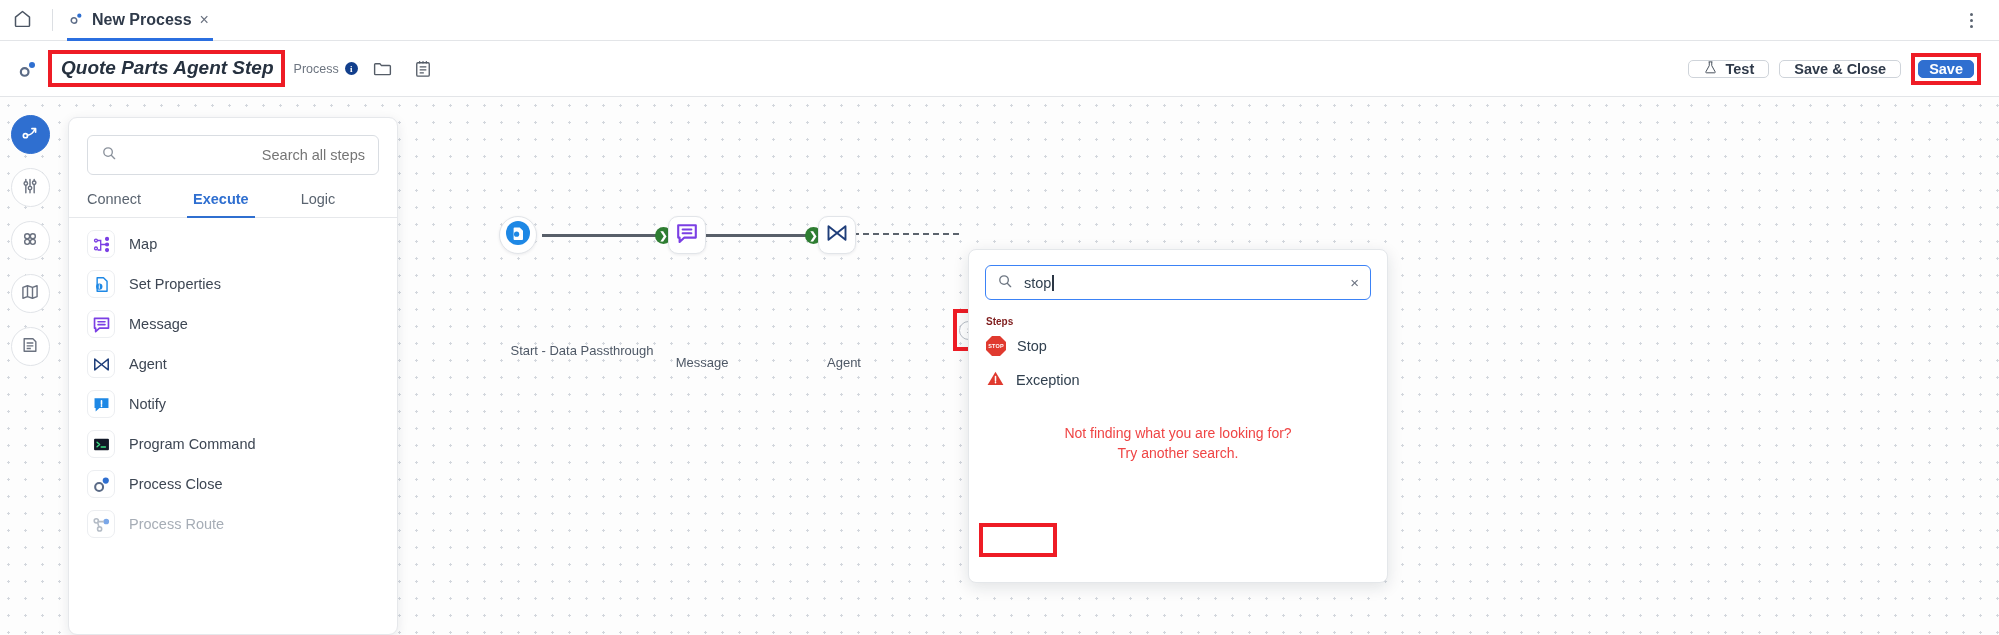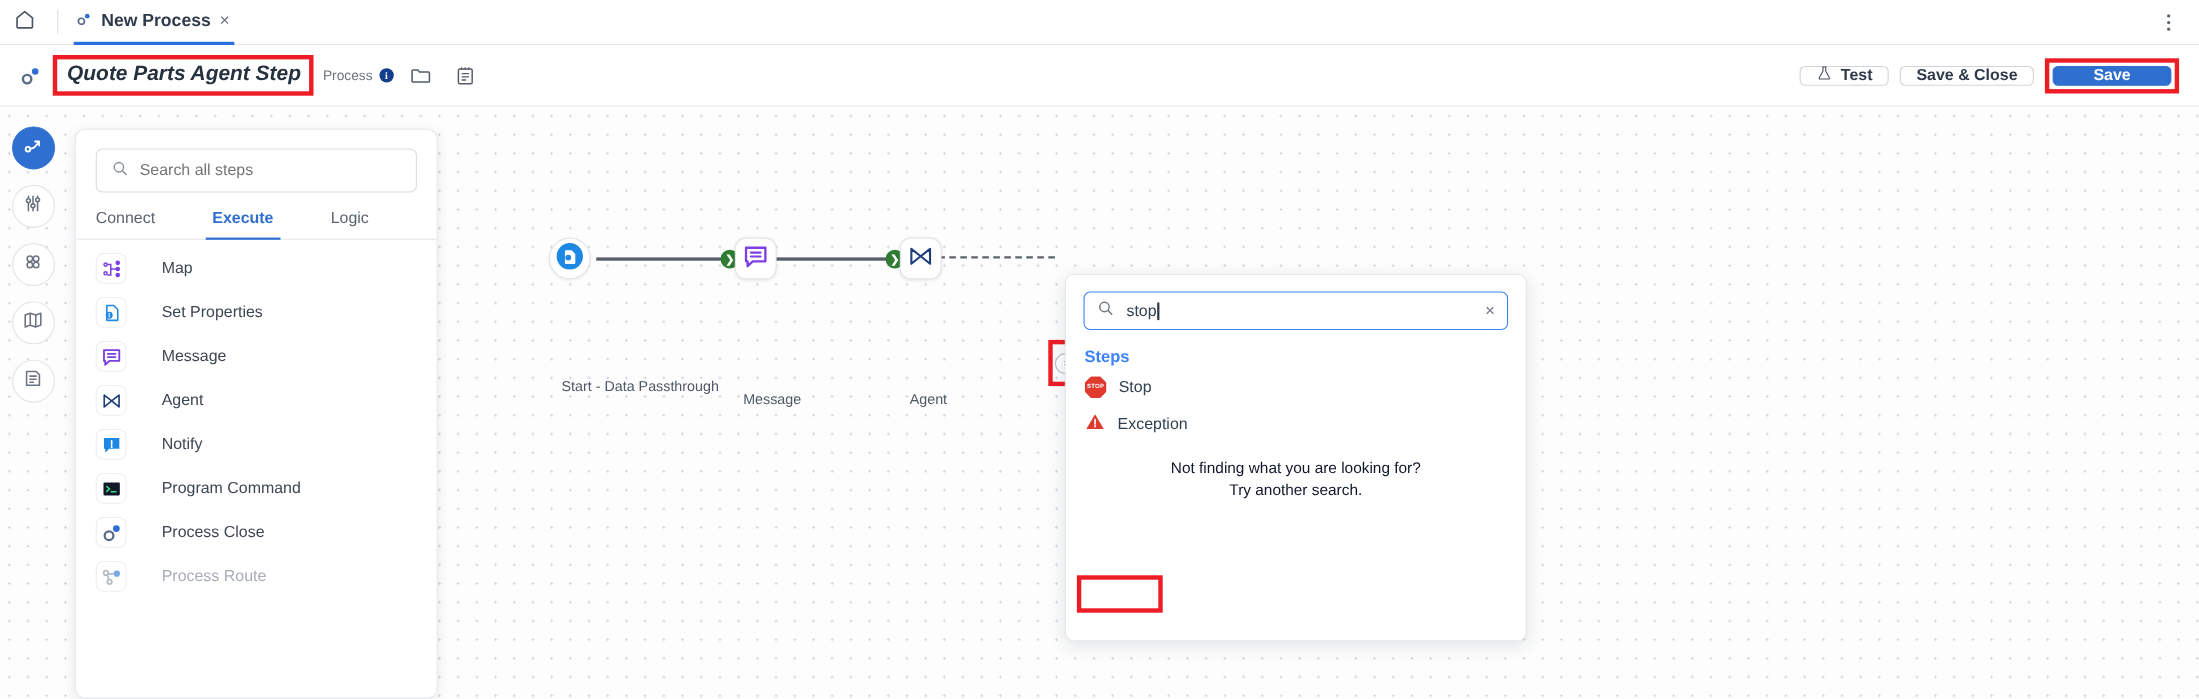--- a/index.html
+++ b/index.html
@@ -59,21 +59,21 @@
     width: 30px; height: 30px; margin-left: 10px; display: flex; align-items: center;
     justify-content: center; cursor: pointer;
   }
   .hdr-right { margin-left: auto; display: flex; align-items: center; gap: 10px; }
   .btn {
     height: 18px; border: 1px solid #cfd4da; border-radius: 5px; background: #fff;
     font-size: 14.5px; font-weight: bold; color: #2f3a4a; padding: 0 14px;
     display: inline-flex; align-items: center; gap: 7px; cursor: pointer; white-space: nowrap;
   }
   .btn-primary {
-    background: #2f6fd0; border-color: #2f6fd0; color: #fff; padding: 0 36px;
+    background: #2f6fd0; border-color: #2f6fd0; color: #fff; padding: 0 10px;
   }
   .save-wrap { border: 4px solid #ee1c25; padding: 3px; display: flex; }
 
   
   .rail {
     position: absolute; left: 0; top: 97px; width: 60px; height: 538px;
     display: flex; flex-direction: column; align-items: center; padding-top: 18px; gap: 14px;
     z-index: 6;
   }
   .rail-btn {
@@ -95,38 +95,38 @@
     position: absolute; left: 68px; top: 117px; width: 330px; height: 518px;
     background: #fff; border: 1px solid #e6e8eb; border-radius: 9px;
     box-shadow: 0 3px 12px rgba(20,30,50,.09); overflow: hidden; z-index: 5;
   }
   .pal-search {
     margin: 17px 18px 0 18px; height: 40px; border: 1px solid #d9dde2; border-radius: 6px;
     display: flex; align-items: center; gap: 10px; padding: 0 13px; cursor: text;
   }
   .pal-search input {
     border: none; outline: none; font-size: 14.5px; color: #14532d;
-    font-family: "Liberation Sans", sans-serif; width: 100%; background: transparent;
+    font-family: "Liberation Sans", sans-serif; width: 100%; background: transparent; text-align: right;
   }
   .pal-tabs {
     display: flex; margin: 16px 0 0 0; padding: 0 18px;
     border-bottom: 1px solid #e6e8eb;
   }
   .pal-tab {
     font-size: 14.5px; color: #5a6470; padding: 0 0 10px 0; margin-right: 52px;
     cursor: pointer; position: relative;
   }
   .pal-tab.active { color: #2f6fd0; font-weight: bold; }
   .pal-tab.active::after {
     content: ""; position: absolute; left: -6px; right: -6px; bottom: -1px;
     height: 2.5px; background: #2f6fd0;
   }
   .pal-list { padding: 6px 0 0 0; }
   .pal-item {
-    height: 40px; display: flex; align-items: center; gap: 32px; padding: 0 18px;
+    height: 40px; display: flex; align-items: center; gap: 14px; padding: 0 18px;
     cursor: pointer;
   }
   .pal-item-label { font-size: 14.5px; color: #3d4653; }
   .pal-item.disabled .pal-item-label { color: #a6adb6; }
   .pal-icon {
     width: 28px; height: 28px; border-radius: 7px; background: #fff;
     border: 1px solid #eceef1; display: flex; align-items: center; justify-content: center;
     flex: 0 0 28px;
   }
 
@@ -180,32 +180,32 @@
     display: flex; align-items: center; gap: 11px; padding: 0 11px; cursor: text;
   }
   .popup-search .txt {
     font-size: 14.5px; color: #31404f; flex: 1; display: flex; align-items: center;
   }
   .caret {
     display: inline-block; width: 1.4px; height: 16px; background: #2b3644; margin-left: 1px;
   }
   .popup-clear { font-size: 15px; color: #6b7280; cursor: pointer; line-height: 1; }
   .popup-section {
-    font-size: 15px; font-weight: bold; color: #3b82f6; padding: 16px 0 4px 17px;
+    font-size: 10px; font-weight: bold; color: #7f1d1d; padding: 16px 0 4px 17px;
   }
   .res-row {
     display: flex; align-items: center; gap: 11px; padding: 0 17px; height: 30px; cursor: pointer;
   }
   .res-label { font-size: 14.5px; color: #31404f; }
   .res-highlight {
     position: absolute; left: 10px; top: 273px; width: 78px; height: 34px;
     border: 4px solid #ee1c25; pointer-events: none;
   }
   .popup-empty {
-    text-align: center; font-size: 14px; color: #0f172a; line-height: 1.45; margin-top: 14px;
+    text-align: center; font-size: 14px; color: #ef4444; line-height: 1.45; margin-top: 28px;
   }
 
   
   .stop-sign {
     width: 20px; height: 20px; background: #e03a2f; color: #fff; font-size: 5.5px;
     font-weight: bold; display: flex; align-items: center; justify-content: center;
     clip-path: polygon(30% 0, 70% 0, 100% 30%, 100% 70%, 70% 100%, 30% 100%, 0 70%, 0 30%);
     letter-spacing: .2px;
   }
 </style>

